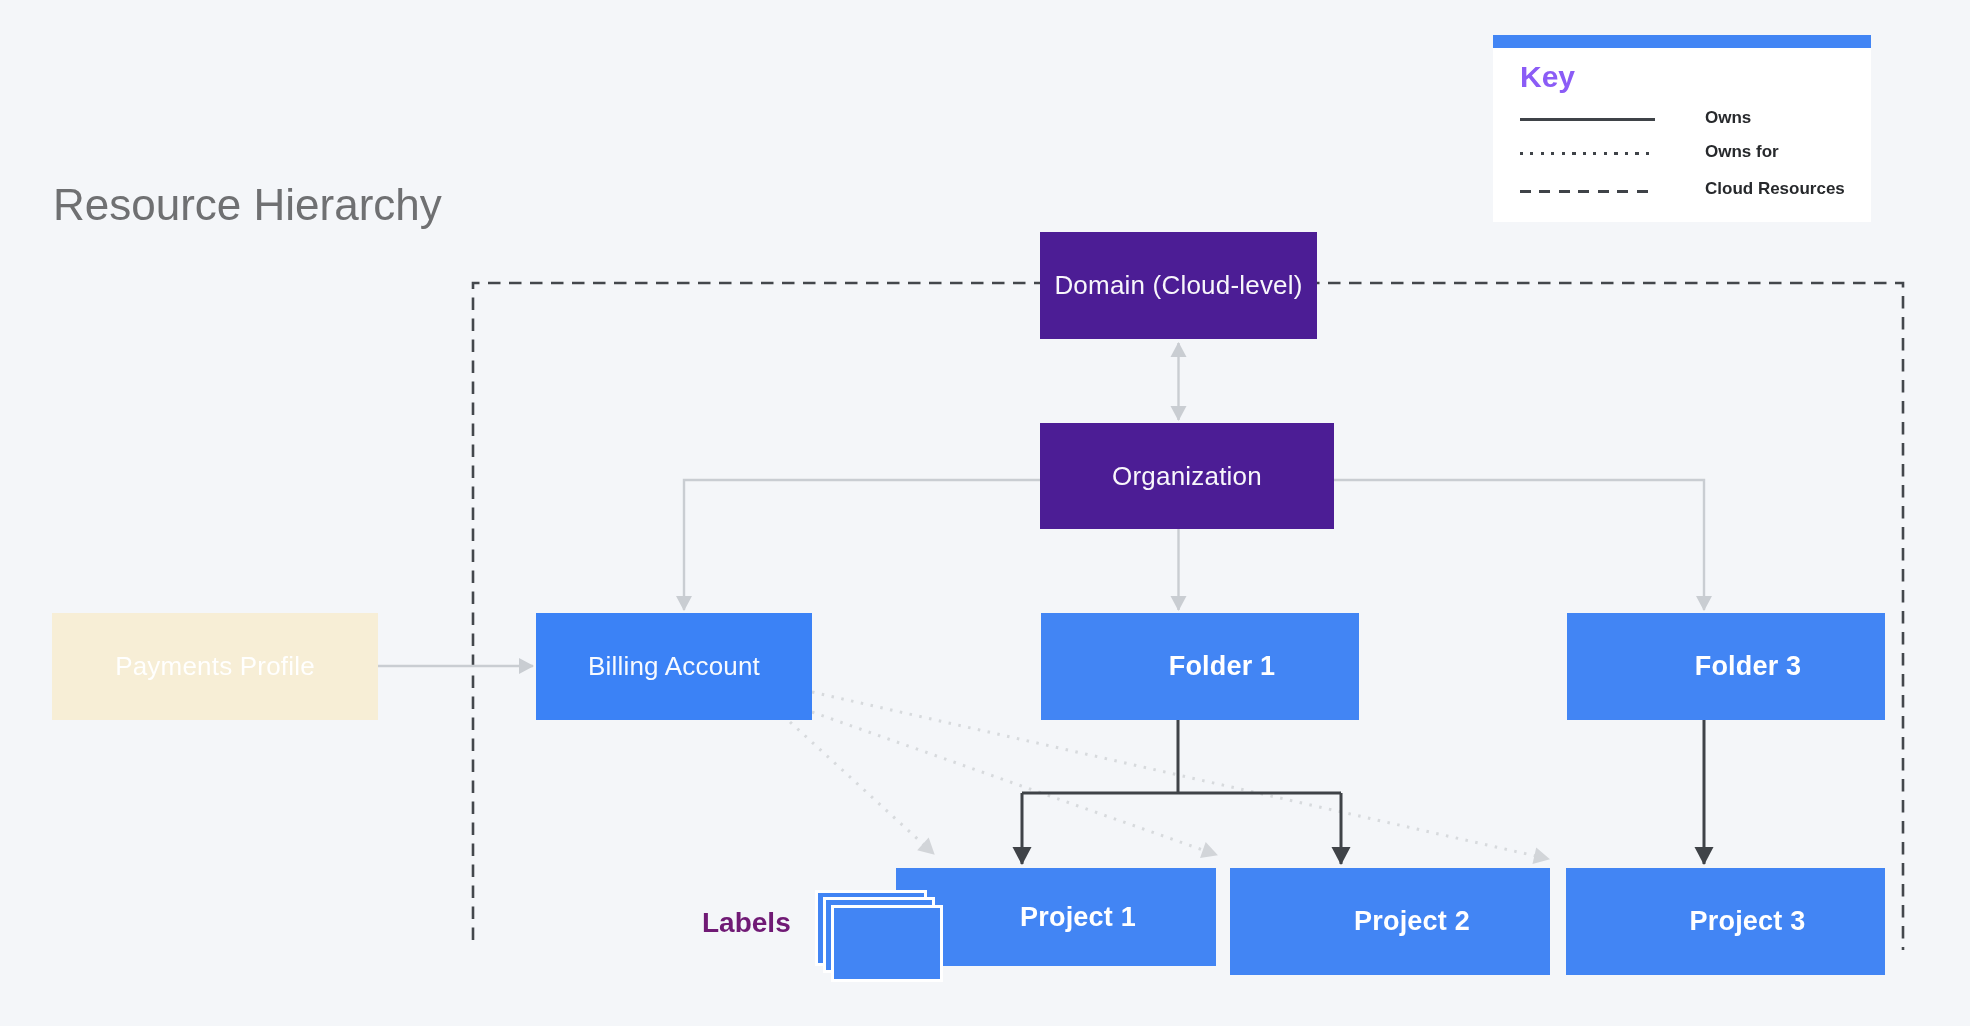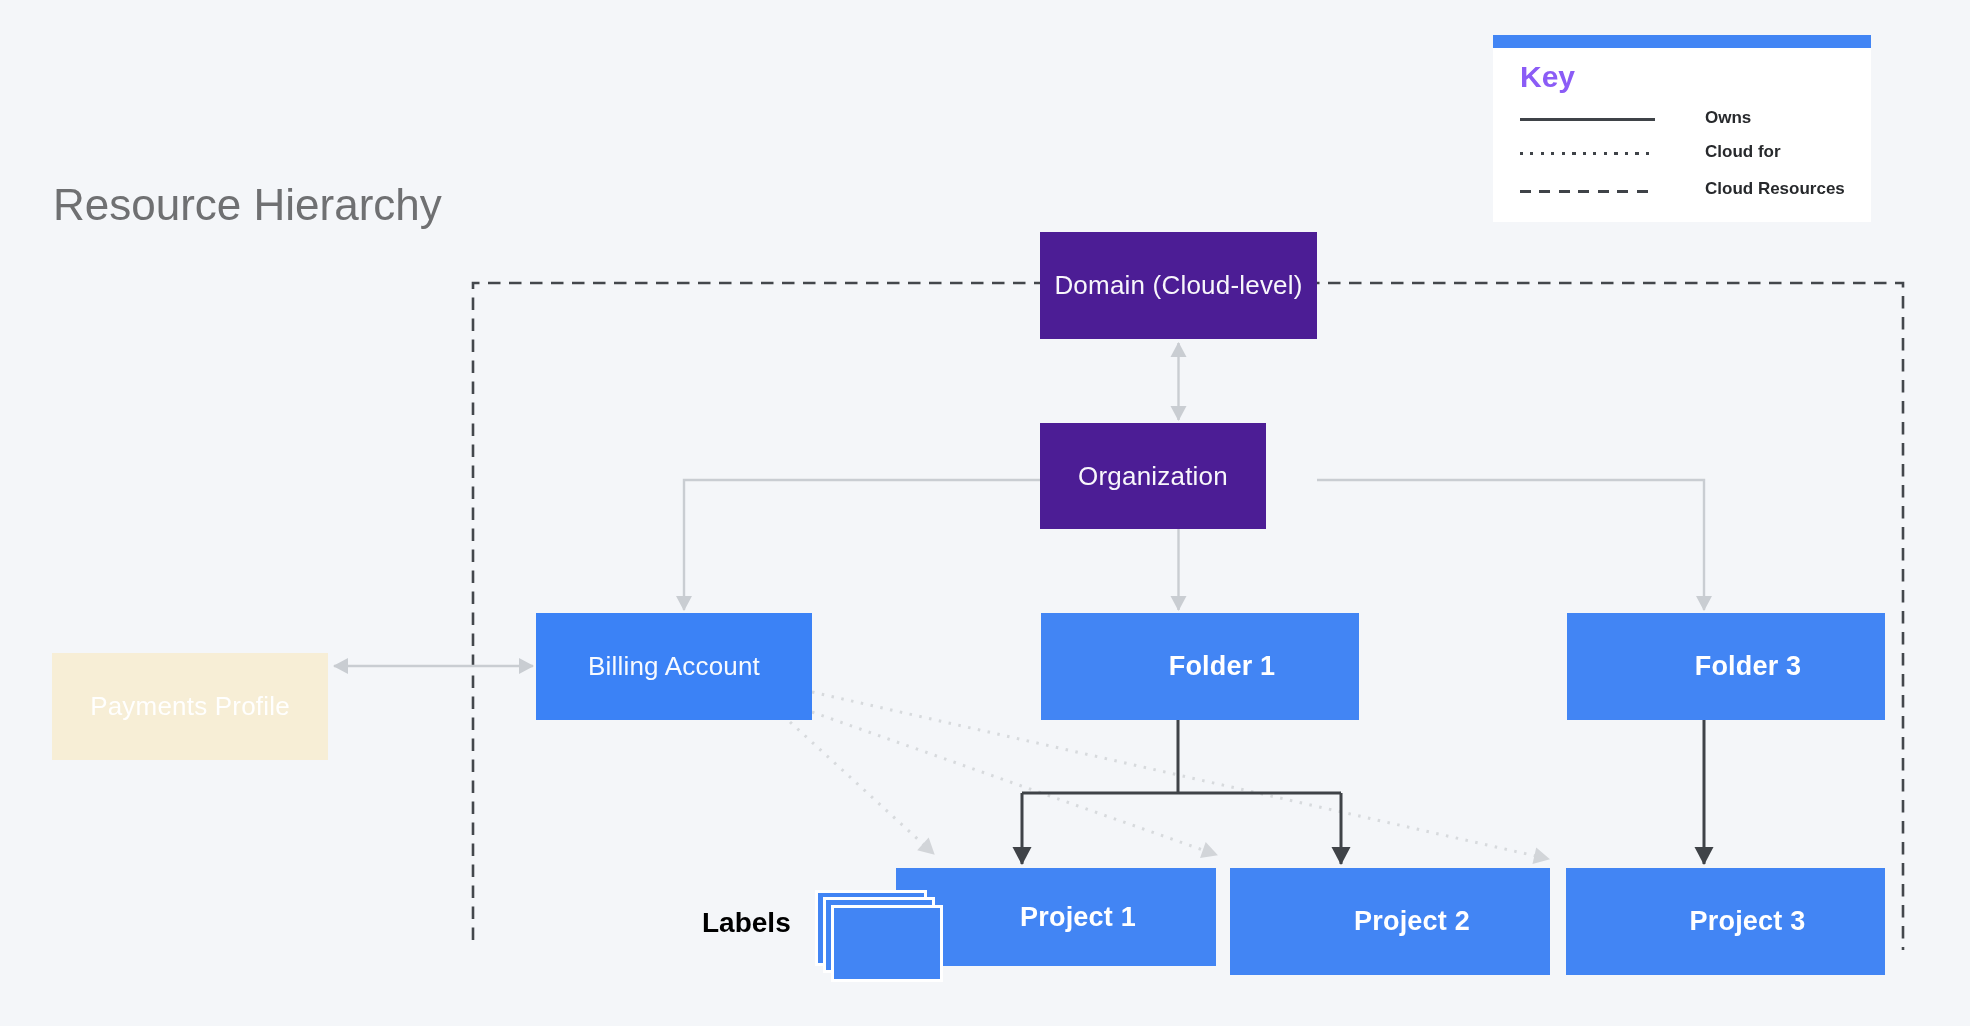--- a/index.html
+++ b/index.html
@@ -28,21 +28,21 @@
   .key-body{position:relative;background:#ffffff;height:174px;}
   .key-title{position:absolute;left:27px;top:12px;font-size:30px;font-weight:700;color:#8b5cf6;}
   .sw{position:absolute;left:27px;width:135px;height:3px;}
   .sw.solid{background:#3f4348;height:2.5px;}
   .sw.dotted{background:repeating-linear-gradient(to right,#3f4348 0 3px,transparent 3px 10.5px);}
   .sw.dashed{background:repeating-linear-gradient(to right,#3f4348 0 11px,transparent 11px 19.5px);}
   .sw.r1{top:70px;} .sw.r2{top:104px;} .sw.r3{top:142px;}
   .key-label{position:absolute;left:212px;width:140px;font-size:17px;font-weight:700;color:#27292c;line-height:25px;}
   .key-label.r1{top:57px;} .key-label.r2{top:91px;} .key-label.r3{top:128px;}
   
-  .labels-text{position:absolute;left:702px;top:907px;z-index:3;font-size:28px;font-weight:700;color:#000000;}
+  .labels-text{position:absolute;left:702px;top:907px;z-index:3;font-size:28px;font-weight:700;color:#701a75;}
   .labels-stack{position:absolute;left:815px;top:890px;width:133px;height:95px;z-index:3;}
   .card{position:absolute;width:112px;height:76px;background:#4285f4;border:3px solid #ffffff;box-sizing:border-box;}
   .card.c1{left:0;top:0;}
   .card.c2{left:8px;top:7px;}
   .card.c3{left:16px;top:15px;height:77px;}
 </style>
 </head>
 <body>
 
 <div id="app">
@@ -76,24 +76,24 @@
     <path d="M1022,793 L1022,864" fill="none" stroke="#3f4348" stroke-width="3" marker-end="url(#mDark)"></path>
     <path d="M1341,793 L1341,864" fill="none" stroke="#3f4348" stroke-width="3" marker-end="url(#mDark)"></path>
     <path d="M1704,720 L1704,864" fill="none" stroke="#3f4348" stroke-width="3" marker-end="url(#mDark)"></path>
   </svg>
 
   <div class="page-title">Resource Hierarchy</div>
 
   <div class="box pastel pink" style="left:1040px;top:232px;width:277px;height:107px;">
     <span>Domain (Cloud-level)</span>
   </div>
-  <div class="box pastel pink" style="left:1040px;top:423px;width:226px;height:106px;">
+  <div class="box pastel pink" style="left:1040px;top:423px;width:294px;height:106px;">
     <span>Organization</span>
   </div>
-  <div class="box pastel cream" style="left:52px;top:613px;width:276px;height:107px;margin-top:40px;">
+  <div class="box pastel cream" style="left:52px;top:613px;width:326px;height:107px;">
     <span>Payments Profile</span>
   </div>
   <div class="box pastel green" style="left:536px;top:613px;width:276px;height:107px;">
     <span>Billing Account</span>
   </div>
   <div class="box blue" style="left:1041px;top:613px;width:274px;height:107px;">
     <span>Folder 1</span>
   </div>
   <div class="box blue" style="left:1567px;top:613px;width:274px;height:107px;">
     <span>Folder 3</span>
@@ -116,18 +116,18 @@
   </div>
 
   <div class="key">
     <div class="key-bar"></div>
     <div class="key-body">
       <div class="key-title">Key</div>
       <div class="sw solid r1"></div>
       <div class="sw dotted r2"></div>
       <div class="sw dashed r3"></div>
       <div class="key-label r1">Owns</div>
-      <div class="key-label r2">Cloud for</div>
+      <div class="key-label r2">Owns for</div>
       <div class="key-label r3">Cloud Resources</div>
     </div>
   </div>
 
 </div>
 
 </body></html>

